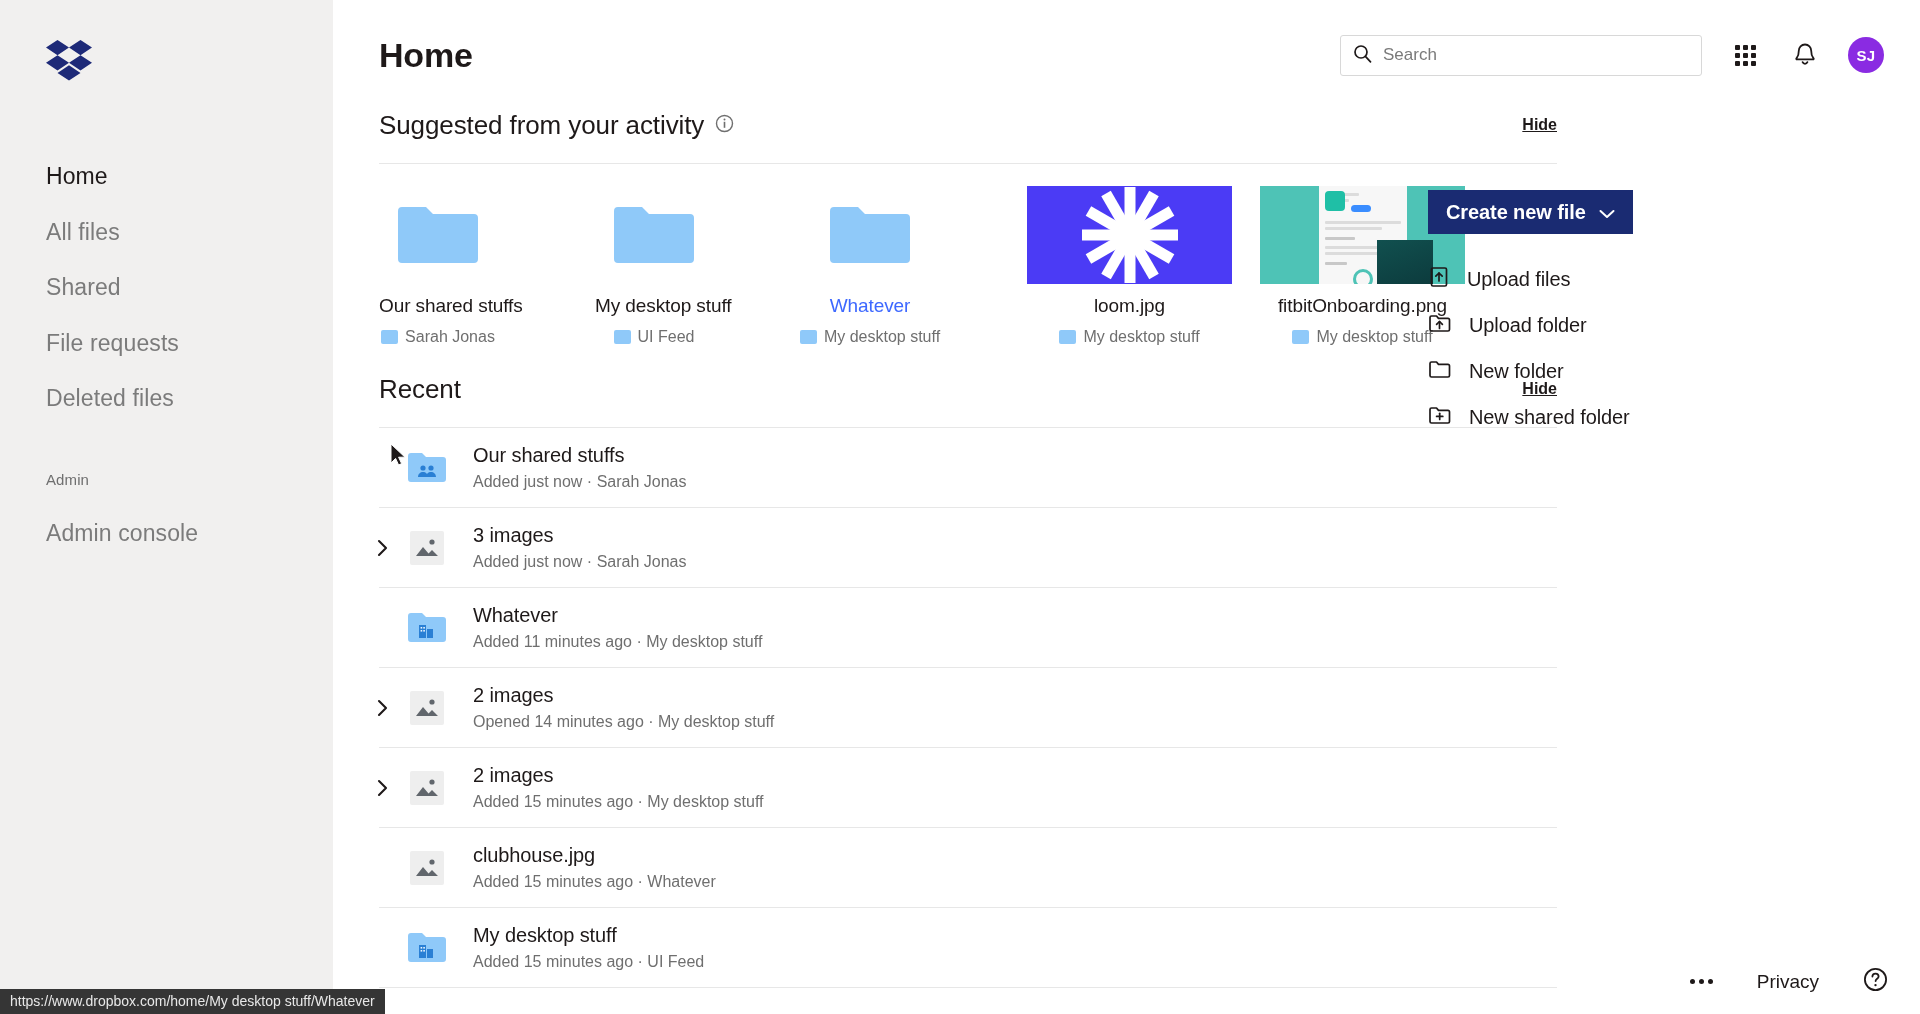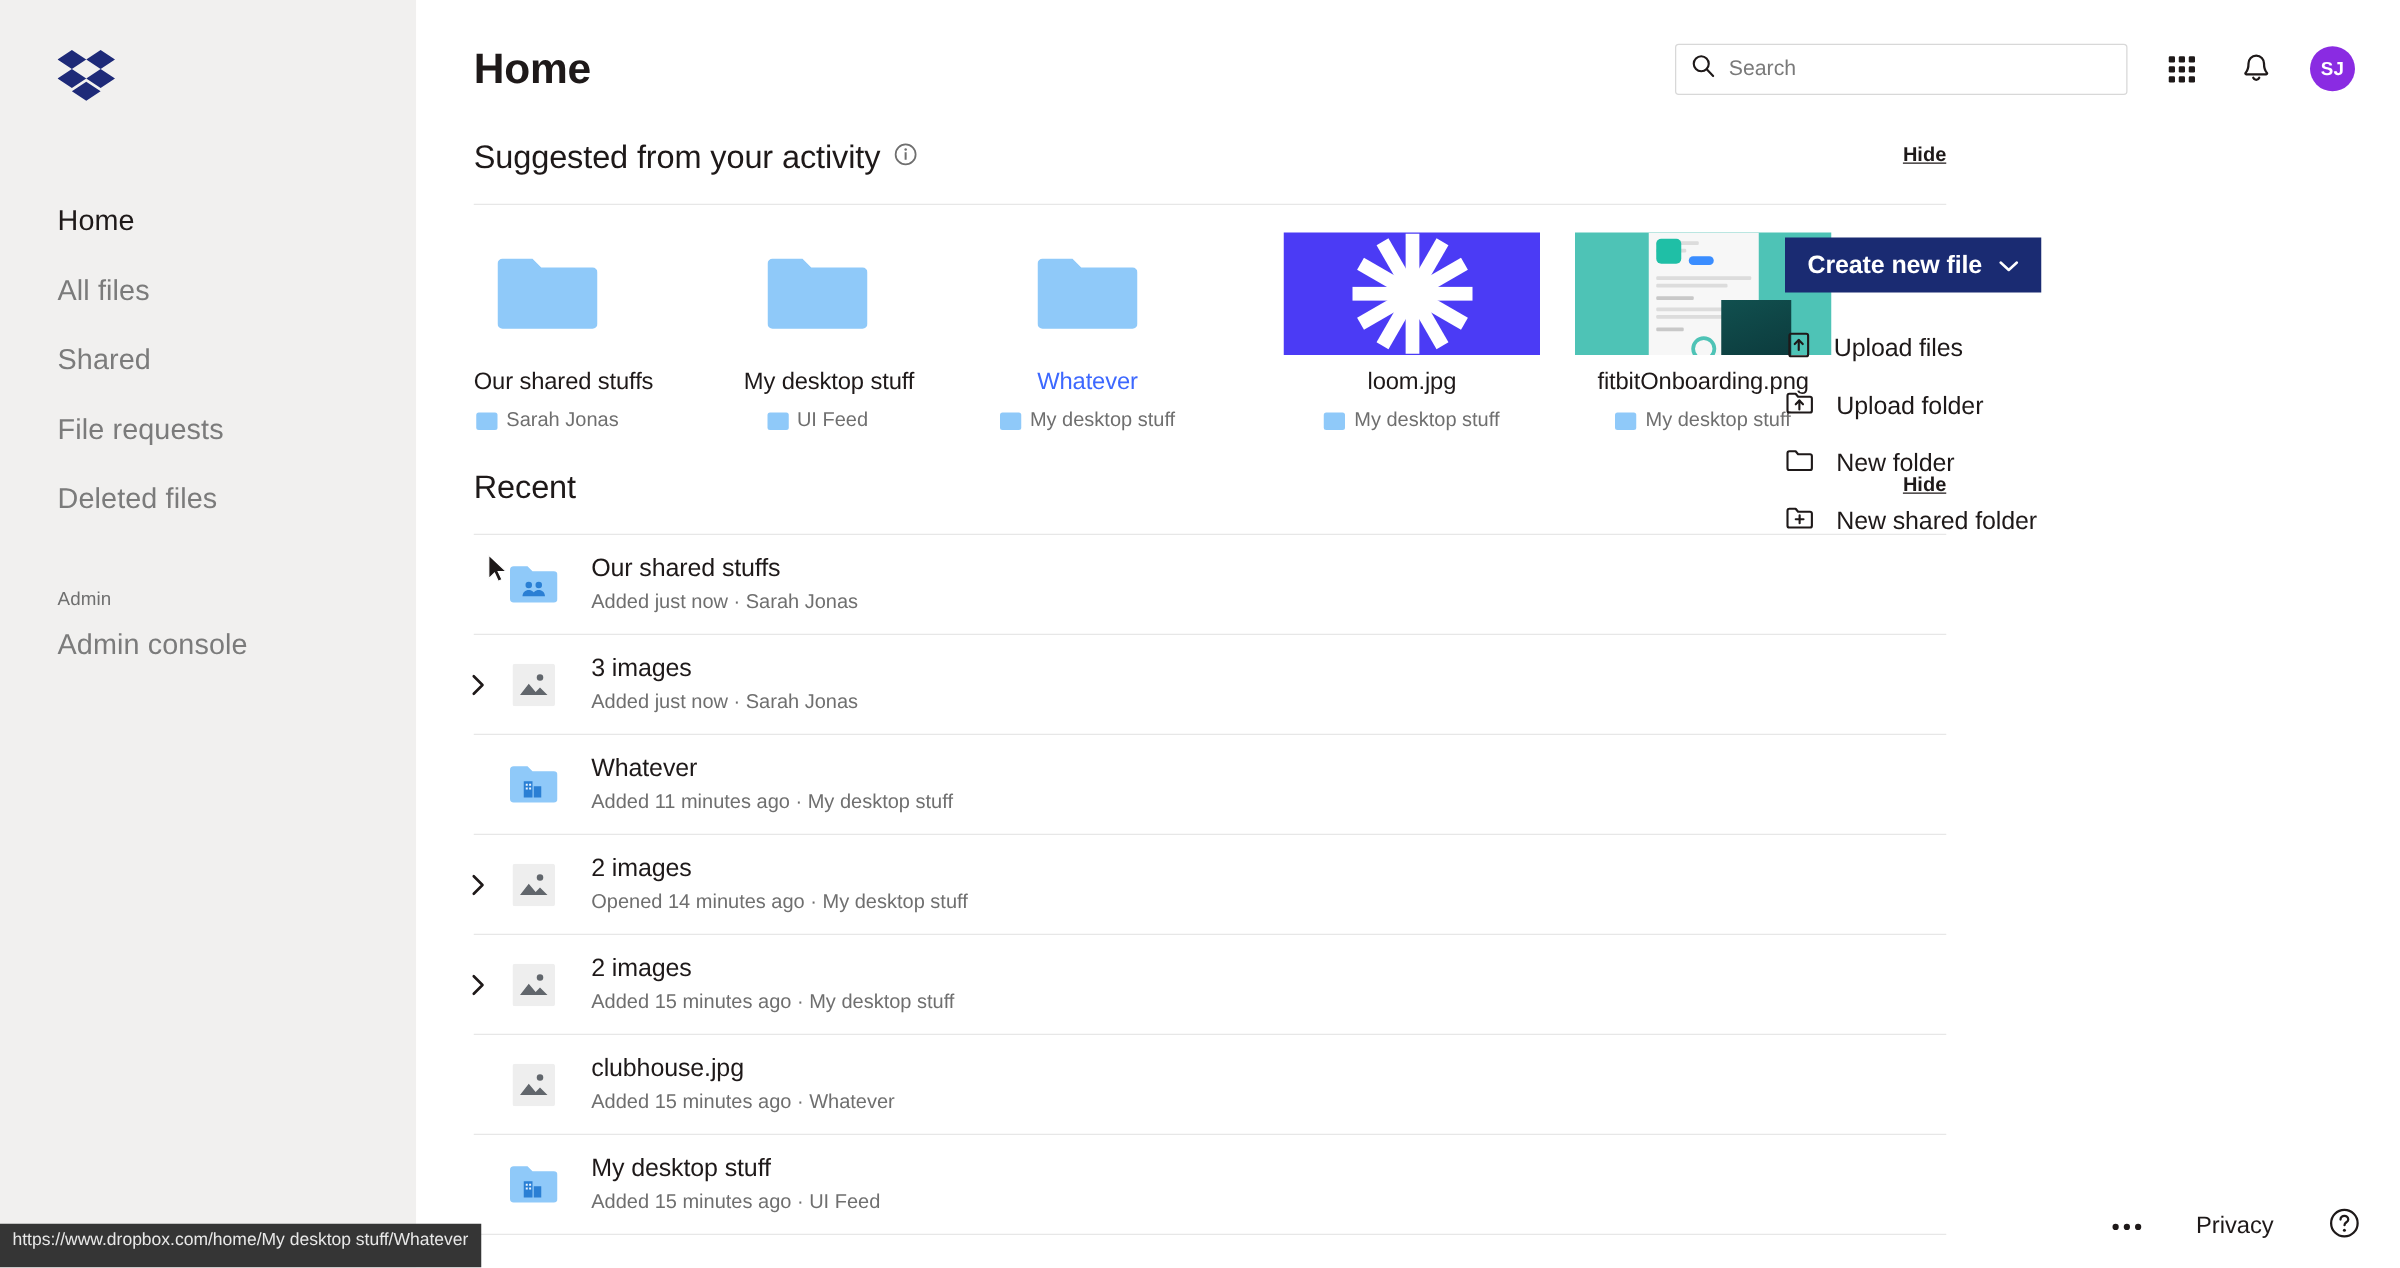--- a/index.html
+++ b/index.html
@@ -18,21 +18,21 @@
   .logo { margin: 0 0 68px 46px; width: 46px; height: 41px; }
   .nav-item {
     display: block; font-size: 23px; color: #7b7b7b;
     padding: 14px 0 14px 46px; line-height: 1.2; cursor: pointer;
     letter-spacing: .1px;
   }
   .nav-item.active { color: #1e1919; font-weight: 400; }
   .nav-gap { height: 44px; }
   .nav-section-label {
     font-size: 15px; color: #6f6f6f; padding: 0 0 0 46px;
-    margin-bottom: 0; letter-spacing: .1px;
+    margin-bottom: 18px; letter-spacing: .1px;
   }
 
   
   .main { flex: 1; position: relative; background: #fff; height: 1014px; }
 
   .topbar {
     display: flex; align-items: center; height: 110px;
     padding: 0 36px 0 46px;
   }
   .page-title { font-size: 34px; font-weight: 700; color: #1e1919; letter-spacing: -.2px; }
@@ -142,21 +142,21 @@
     position: absolute; right: 32px; bottom: 18px; display: flex;
     align-items: center; gap: 44px;
   }
   .dots3 { display: flex; gap: 4px; cursor: pointer; }
   .dots3 i { width: 5px; height: 5px; border-radius: 50%; background: #1e1919; }
   .privacy { font-size: 19px; color: #1e1919; cursor: pointer; }
 
   
   .statusbar {
     position: absolute; left: 0; bottom: 0; background: #353535; color: #e8e8e8;
-    font-size: 14px; padding: 4px 10px 15px; z-index: 50; white-space: nowrap;
+    font-size: 14px; padding: 4px 10px 5px; z-index: 50; white-space: nowrap;
   }
   
   .cursor { position: absolute; left: 390px; top: 443px; z-index: 40; }
 </style>
 </head>
 <body>
 
 <div class="app">
 
   <aside class="sidebar">

